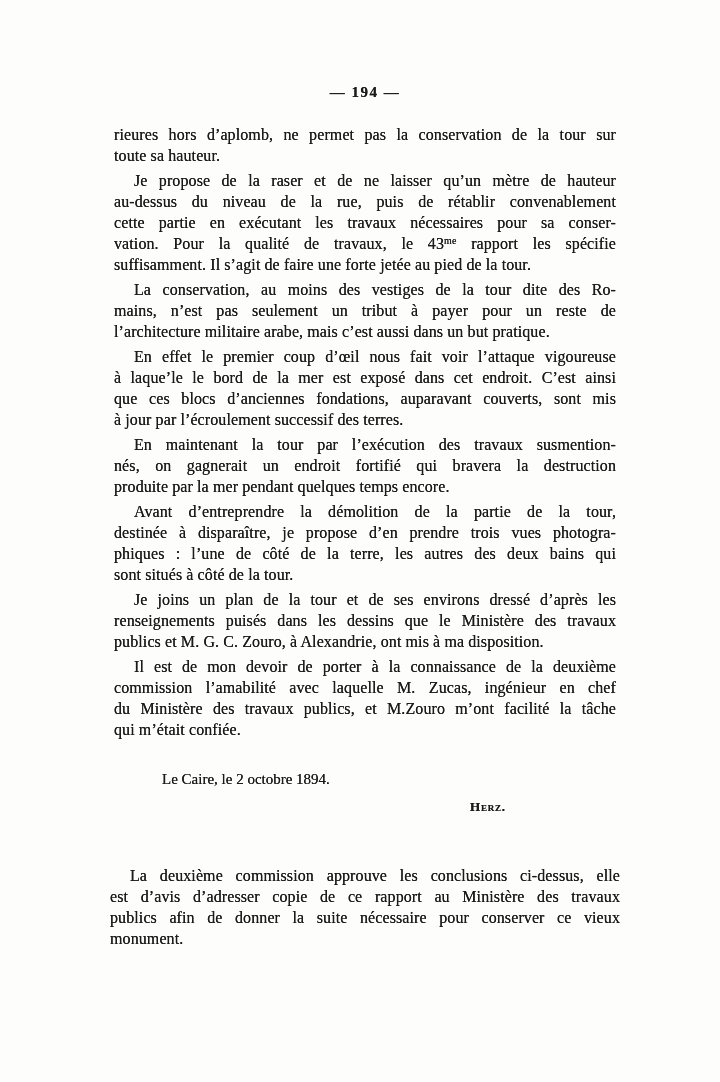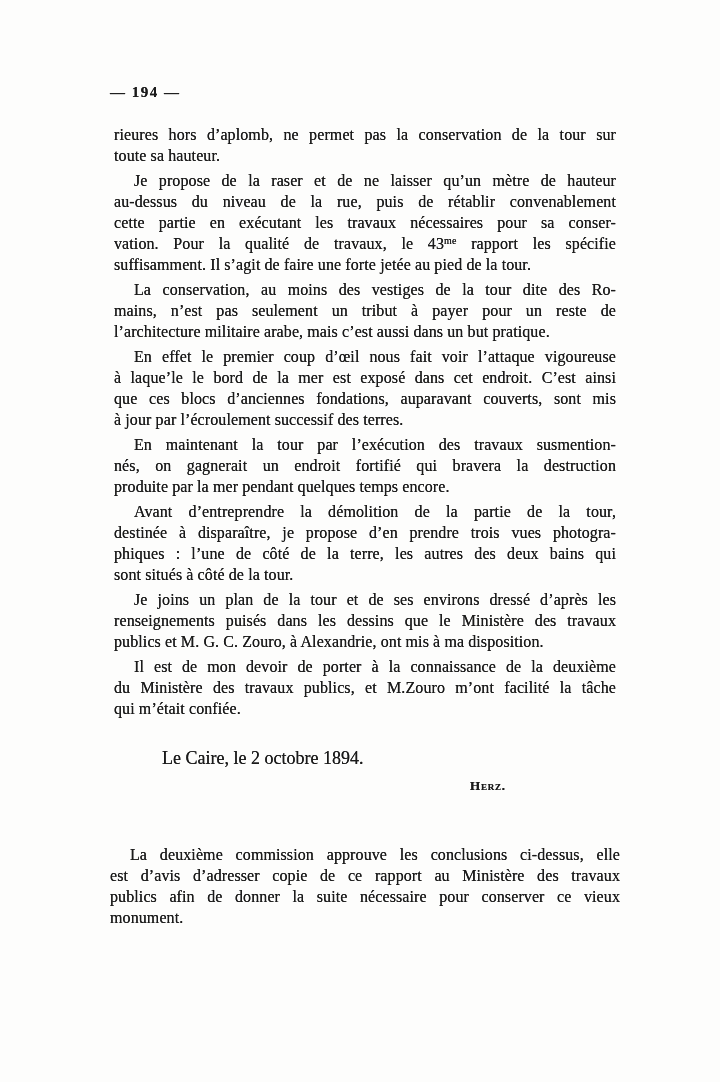--- a/index.html
+++ b/index.html
@@ -12,21 +12,21 @@
     box-sizing: border-box;
     width: 720px;
     height: 1082px;
     background: #fdfdfc;
     padding: 84px 100px 0 110px;
     font-family: "Liberation Serif", "DejaVu Serif", serif;
     color: #1b1b1b;
     overflow: hidden;
   }
   .page-number {
-    text-align: left;
+    text-align: center;
     font-size: 15px;
     font-weight: bold;
     letter-spacing: 1.5px;
     margin-bottom: 23px;
     text-shadow: 0 0 0.5px rgba(20,20,20,0.85);
   }
   .body-text .paragraph { margin: 4px; }
   .line {
     font-size: 16px;
     line-height: 21px;
@@ -39,21 +39,21 @@
   .line.last { text-align-last: left; font-family: Liberation Serif, serif; }
   .line.indent { text-indent: 20px; }
   .line sup {
     font-size: 10px;
     line-height: 0;
     vertical-align: 5px;
   }
   .dateline {
     margin-top: 30px;
     margin-left: 52px;
-    font-size: 18px;
+    font-size: 15px;
     line-height: 19px;
     text-shadow: 0 0 0.55px rgba(15,15,15,0.9);
   }
   .signature {
     margin-top: 8px;
     margin-left: 360px;
     font-size: 13px;
     line-height: 19px;
     font-variant: small-caps;
     font-weight: bold;
@@ -102,20 +102,21 @@
         <div class="line">phiques : l’une de côté de la terre, les autres des deux bains qui</div>
         <div class="line last">sont situés à côté de la tour.</div>
       </div>
       <div class="paragraph">
         <div class="line indent">Je joins un plan de la tour et de ses environs dressé d’après les</div>
         <div class="line">renseignements puisés dans les dessins que le Ministère des travaux</div>
         <div class="line last">publics et M. G. C. Zouro, à Alexandrie, ont mis à ma disposition.</div>
       </div>
       <div class="paragraph">
         <div class="line indent">Il est de mon devoir de porter à la connaissance de la deuxième</div>
+        <div class="line">commission l’amabilité avec laquelle M. Zucas, ingénieur en chef</div>
         <div class="line">du Ministère des travaux publics, et M.Zouro m’ont facilité la tâche</div>
         <div class="line last">qui m’était confiée.</div>
       </div>
     </div>
 
   <div class="dateline">Le Caire, le 2 octobre 1894.</div>
 
   <div class="signature">Herz.</div>
 
   <div class="closing" id="closing">

